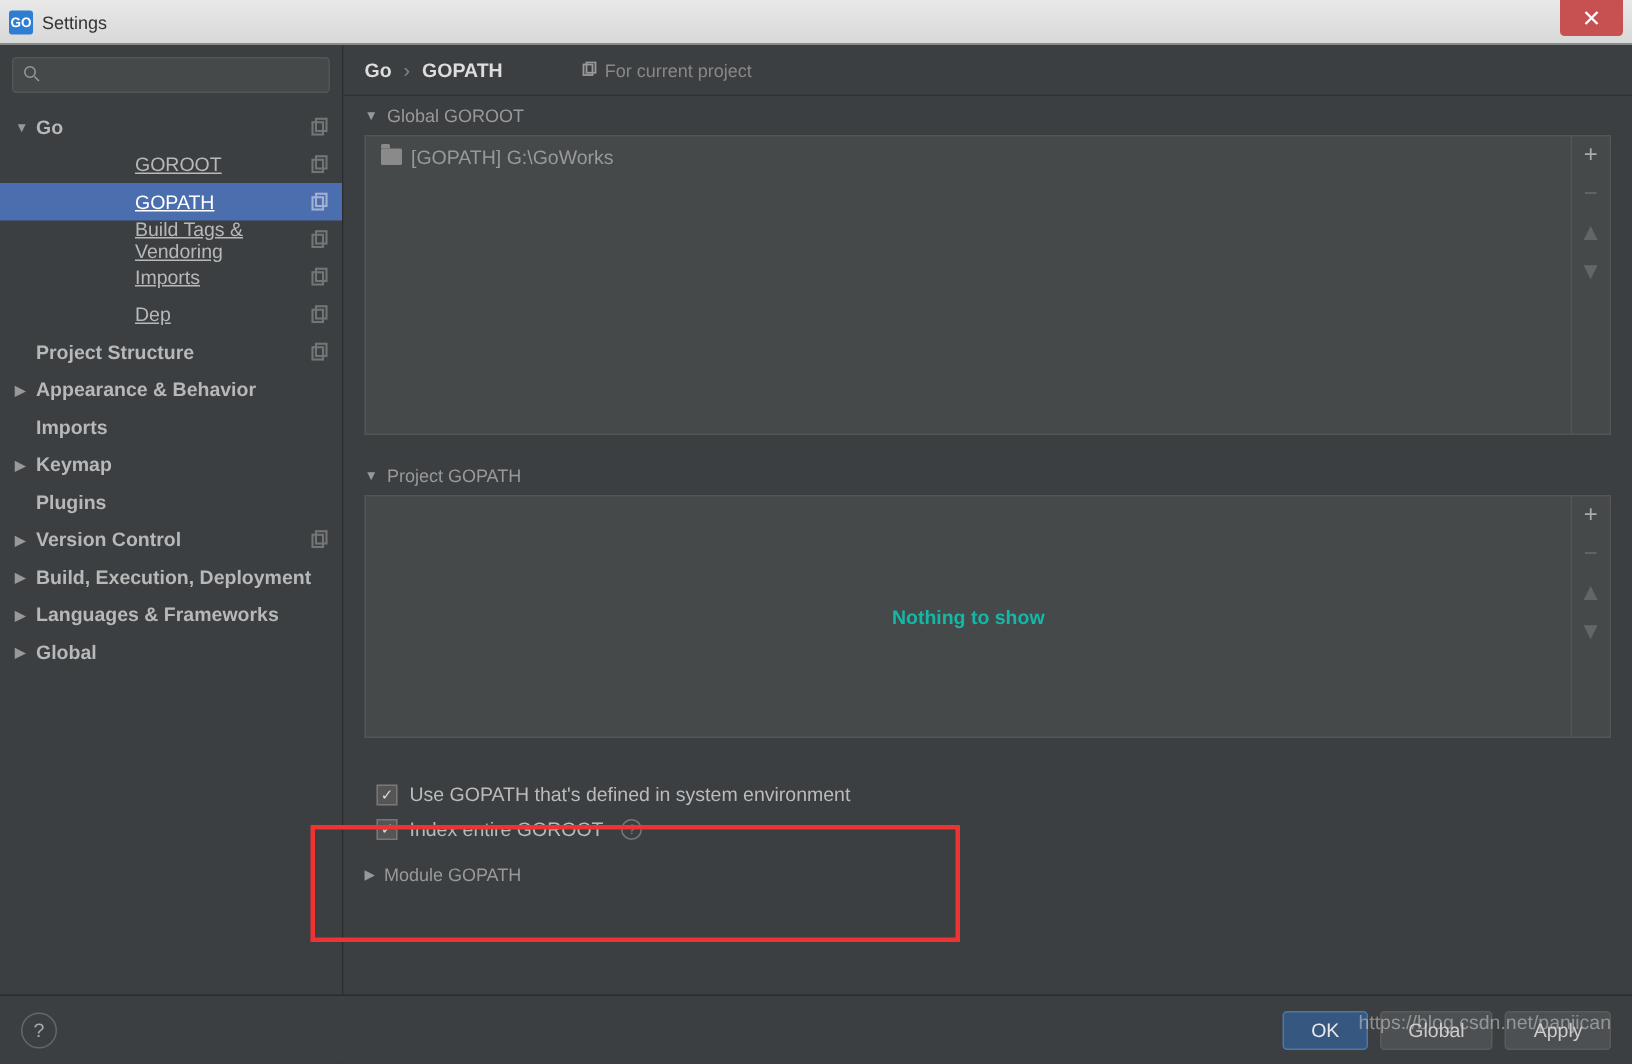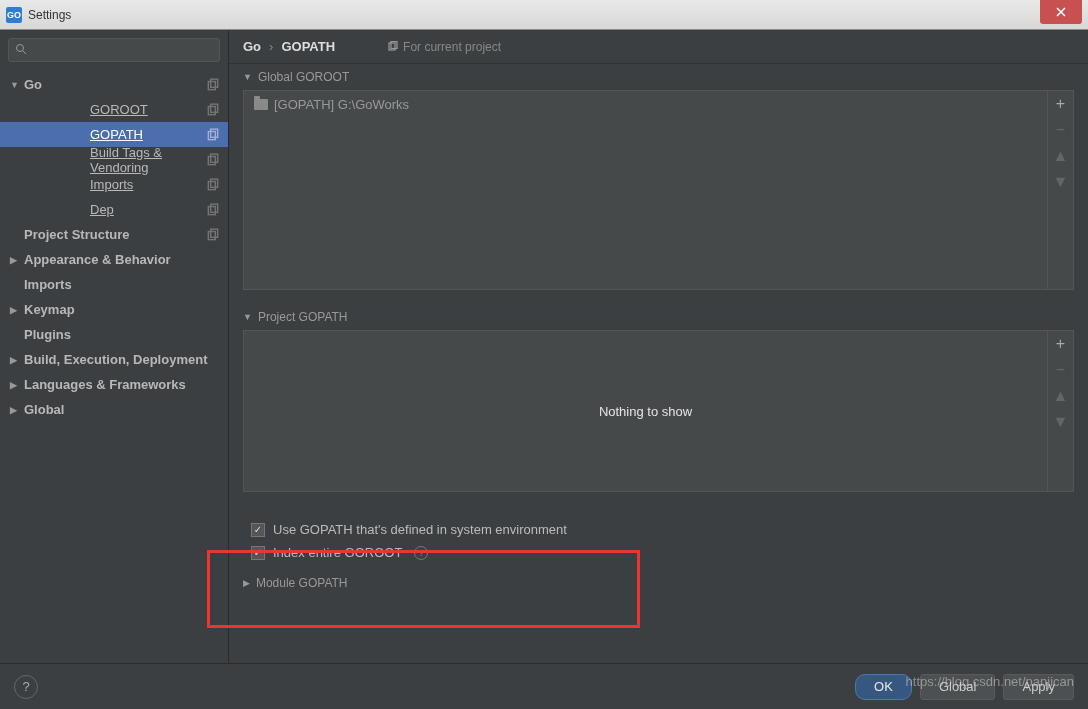--- a/index.html
+++ b/index.html
@@ -39,37 +39,37 @@
 .section-header { height: 26px; display: flex; align-items: center; padding-left: 14px; color: #999; font-size: 12px; gap: 6px; }
 .section-header .arrow { font-size: 9px; }
 
 .list-box { margin: 0 14px; border: 1px solid #555; background: #45494a; position: relative; display: flex; }
 .list-box.global { height: 200px; }
 .list-box.project { height: 162px; }
 .list-content { flex: 1; padding: 6px 10px; color: #999; }
 .list-content .entry { display: flex; align-items: center; gap: 6px; }
 .folder-icon { width: 14px; height: 11px; background: #8a8a8a; border-radius: 1px; position: relative; }
 .folder-icon::before { content: ""; position: absolute; top: -3px; left: 0; width: 6px; height: 3px; background: #8a8a8a; border-radius: 1px 1px 0 0; }
-.list-empty { display: flex; align-items: center; justify-content: center; height: 100%; color: #e5e5e5; }
+.list-empty { display: flex; align-items: center; justify-content: center; height: 100%; color: #14b8a6; font-weight: bold; }
 
 .side-buttons { width: 26px; border-left: 1px solid #555; display: flex; flex-direction: column; }
 .side-btn { height: 26px; display: flex; align-items: center; justify-content: center; color: #aaa; font-size: 16px; cursor: pointer; }
 .side-btn.dim { opacity: 0.3; }
 
 .checkbox-row { display: flex; align-items: center; gap: 8px; padding: 4px 22px; color: #bbb; }
 .check { width: 14px; height: 14px; border: 1px solid #777; background: #555; display: flex; align-items: center; justify-content: center; font-size: 10px; color: #ddd; }
 .help-circ { width: 14px; height: 14px; border: 1px solid #777; border-radius: 50%; display: inline-flex; align-items: center; justify-content: center; font-size: 9px; margin-left: 4px; color: #888; }
 
 .highlight-box { position: absolute; border: 3px solid #e33; pointer-events: none; }
 
 .footer { position: absolute; bottom: 0; left: 0; right: 0; height: 46px; border-top: 1px solid #2b2b2b; display: flex; align-items: center; padding: 0 14px; background: #3c3f41; }
 .help-btn { width: 24px; height: 24px; border: 1px solid #666; border-radius: 50%; display: flex; align-items: center; justify-content: center; color: #aaa; cursor: pointer; }
 .footer-right { margin-left: auto; display: flex; gap: 8px; }
 .btn { height: 26px; padding: 0 18px; border: 1px solid #5a5a5a; background: #4c5052; color: #ccc; border-radius: 3px; display: flex; align-items: center; cursor: pointer; }
-.btn.primary { background: #365880; border-color: #4a78a8; color: #e8e8e8; border-radius: 10px; }
+.btn.primary { background: #365880; border-color: #4a78a8; color: #e8e8e8; }
 
 .watermark { position: absolute; bottom: 20px; right: 14px; color: rgba(220,220,220,0.5); font-size: 13px; pointer-events: none; }
 
 svg.copy { fill: none; stroke: #999; stroke-width: 1.2; }
 .tree-item.selected svg.copy { stroke: #dde; }
 </style>
 </head>
 <body>
 
 <div class="titlebar">
@@ -159,20 +159,28 @@
           <span class="arrow none"></span>
           <span class="label">Imports</span>
         </div>
         <div class="tree-item top">
           <span class="arrow right"></span>
           <span class="label">Keymap</span>
         </div>
         <div class="tree-item top">
           <span class="arrow none"></span>
           <span class="label">Plugins</span>
+        </div>
+        <div class="tree-item top">
+          <span class="arrow right"></span>
+          <span class="label">Version Control</span>
+          <svg width="12" height="12" viewBox="0 0 12 12" class="copy copy-icon">
+            <rect x="2" y="3" width="6" height="7"></rect>
+            <rect x="4" y="1" width="6" height="7"></rect>
+          </svg>
         </div>
         <div class="tree-item top">
           <span class="arrow right"></span>
           <span class="label">Build, Execution, Deployment</span>
         </div>
         <div class="tree-item top">
           <span class="arrow right"></span>
           <span class="label">Languages &amp; Frameworks</span>
         </div>
         <div class="tree-item top">

